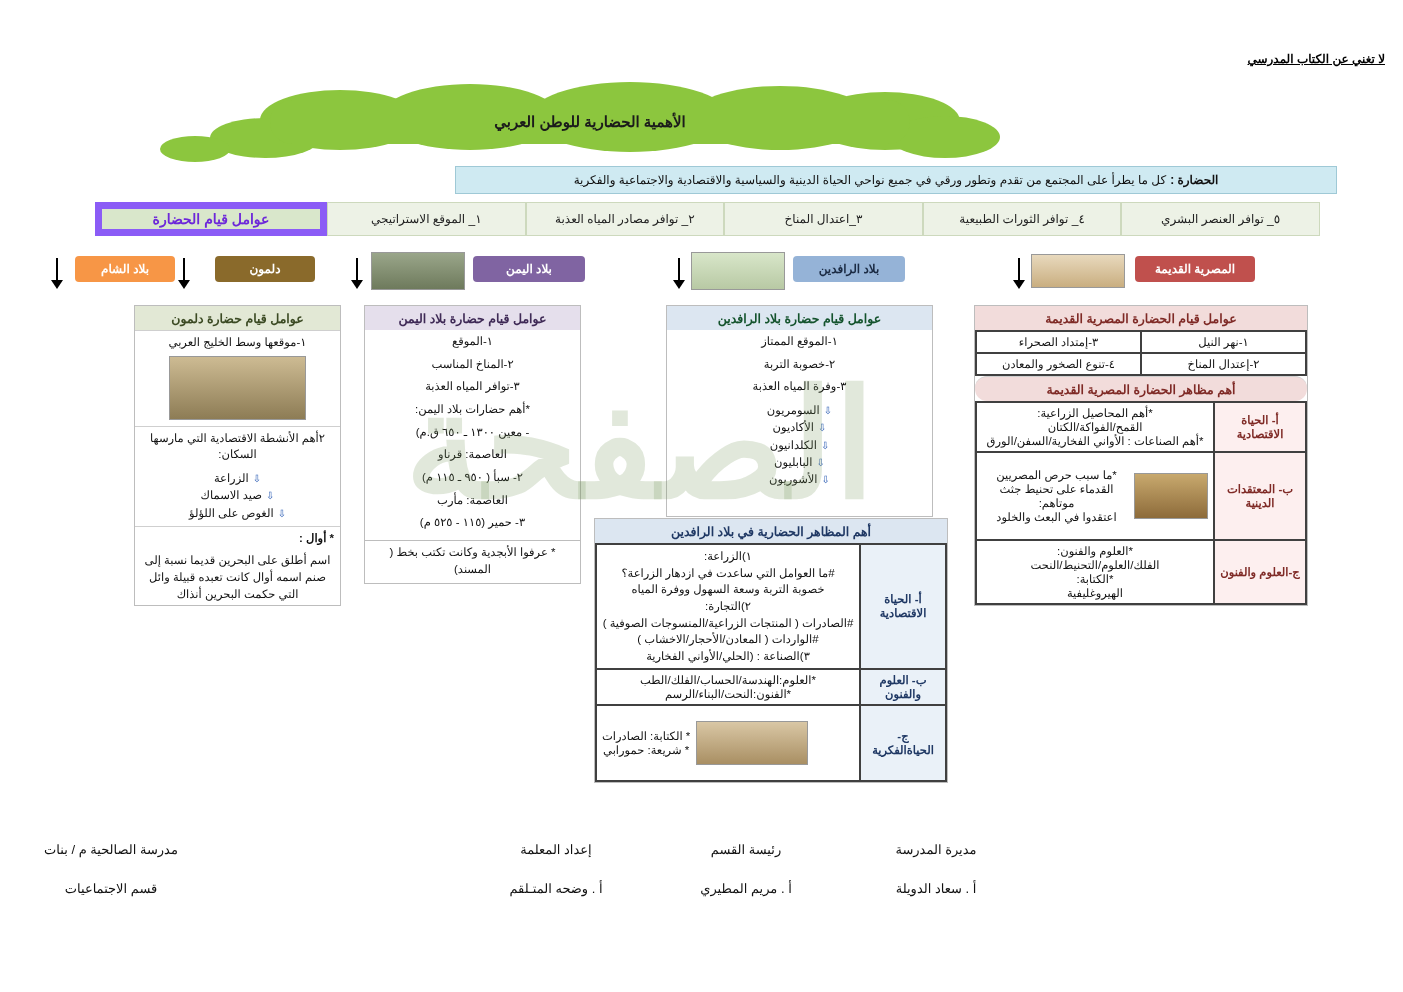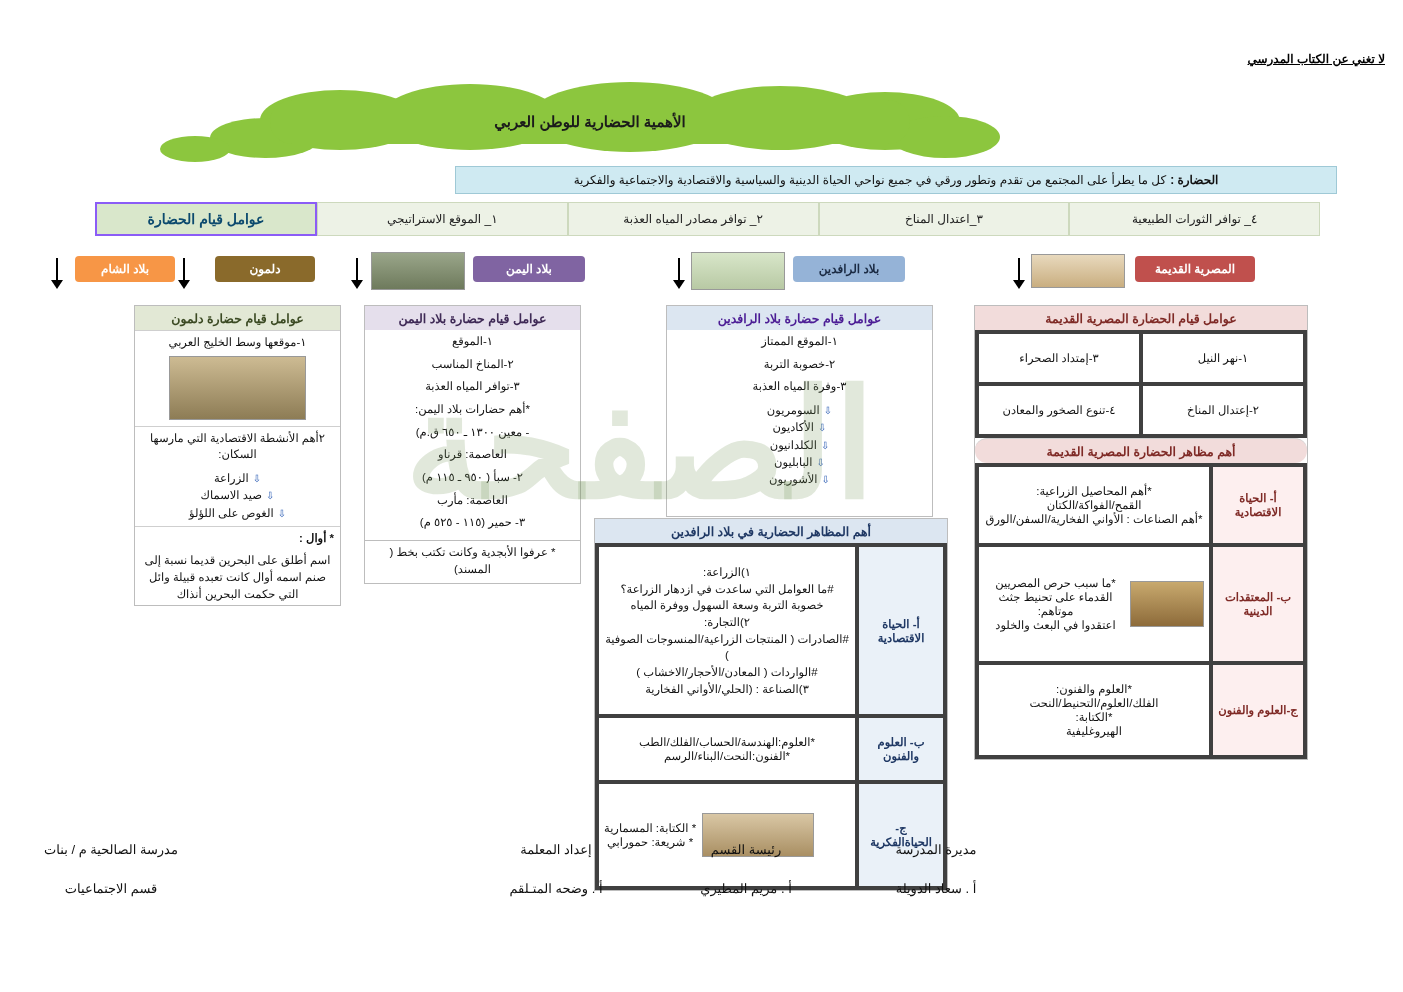--- a/index.html
+++ b/index.html
@@ -14,40 +14,40 @@
   .cloud-blob{position:absolute;background:#8CC63E;border-radius:50%;}
   .cloud-main{position:absolute;left:120px;top:4px;width:640px;height:44px;background:#8CC63E;border-radius:22px;}
   .cloud-title{position:absolute;left:120px;top:4px;width:640px;height:44px;display:flex;align-items:center;justify-content:center;font-size:15px;font-weight:bold;color:#1b1b1b;z-index:5;}
 
   
   .def-bar{position:absolute;top:166px;left:455px;width:880px;height:26px;background:#CFEAF2;border:1px solid #9fc9d6;display:flex;align-items:center;justify-content:center;font-size:12px;}
   .def-bar b{font-weight:bold;}
 
   
   .factors{position:absolute;top:202px;left:95px;width:1225px;height:34px;display:flex;flex-direction:row-reverse;}
-  .factor-head{width:218px;background:#D9E7CB;border:2px solid #8b5cf6;display:flex;align-items:center;justify-content:center;font-size:14px;font-weight:bold;color:#0c4a6e;letter-spacing:1px;}
+  .factor-head{width:218px;background:#D9E7CB;border:7px solid #8b5cf6;display:flex;align-items:center;justify-content:center;font-size:14px;font-weight:bold;color:#6d28d9;letter-spacing:1px;}
   .factor-cell{flex:1;background:#EDF2E6;border:1px solid #cdd9bd;display:flex;align-items:center;justify-content:center;font-size:12px;color:#222;}
 
   
   .civrow{position:absolute;top:256px;left:35px;width:1290px;height:38px;}
   .civ-tag{position:absolute;height:26px;border-radius:4px;display:flex;align-items:center;justify-content:center;font-size:12px;font-weight:bold;color:#fff;}
   .arrow{position:absolute;width:12px;height:34px;}
   .arrow:before{content:"";position:absolute;left:5px;top:0;width:2px;height:24px;background:#000;}
   .arrow:after{content:"";position:absolute;left:0px;top:22px;border-left:6px solid transparent;border-right:6px solid transparent;border-top:9px solid #000;}
 
   .thumb{position:absolute;border:1px solid #999;background:#cdbfa6;overflow:hidden;}
 
   
   .box{position:absolute;border:1px solid #bdbdbd;background:#fff;margin-left:6px;}
   .box-title{height:24px;display:flex;align-items:center;justify-content:center;font-size:12.5px;font-weight:bold;}
   .rowline{border-top:1px solid #cfcfcf;}
   .txt{font-size:11.5px;line-height:1.45;padding:3px 6px;text-align:center;}
 
   table.grid{border-collapse:collapse;width:100%;}
-  table.grid td{border:4px solid #404040;vertical-align:middle;font-size:11.5px;padding:17px 5px;}
+  table.grid td{border:2px solid #404040;vertical-align:middle;font-size:11.5px;padding:3px 5px;}
 
   
   .watermark{position:absolute;top:330px;left:330px;width:620px;height:230px;display:flex;align-items:center;justify-content:center;font-size:150px;font-weight:bold;color:rgba(120,150,90,.22);pointer-events:none;user-select:none;z-index:2;font-family:"Liberation Serif",serif;}
 
   
   .footer{position:absolute;top:822px;left:0;width:1403px;font-size:13px;}
   .footer .frow{display:flex;flex-direction:row-reverse;padding:4px 16px;margin-top:16px;}
   .footer .fcell{width:190px;text-align:center;}
 
   .bullet-list{font-size:11.5px;line-height:1.5;text-align:center;padding:4px 6px;}
@@ -78,20 +78,21 @@
     <b>الحضارة :</b>
     <span style="margin-right:4px;">كل ما يطرأ على المجتمع من تقدم وتطور ورقي في جميع نواحي الحياة الدينية والسياسية والاقتصادية والاجتماعية والفكرية</span>
   </div>
 
   <div class="factors">
     <div class="factor-head">عوامل قيام الحضارة</div>
     <div class="factor-cell">١_ الموقع الاستراتيجي</div>
     <div class="factor-cell">٢_ توافر مصادر المياه العذبة</div>
     <div class="factor-cell">٣_اعتدال المناخ</div>
     <div class="factor-cell">٤_ توافر الثورات الطبيعية</div>
+    <div class="factor-cell">٥_ توافر العنصر البشري</div>
   </div>
 
   <div class="civrow">
 
     <div class="civ-tag" style="right:70px;top:0;width:120px;background:#C0504D;">المصرية القديمة</div>
     <div class="thumb" style="right:200px;top:-2px;width:92px;height:32px;background:linear-gradient(180deg,#e8d9bd,#c9ae80);"></div>
     <div class="arrow" style="right:300px;top:2px;"></div>
 
     <div class="civ-tag" style="right:420px;top:0;width:112px;background:#95B3D7;color:#1b2b44;">بلاد الرافدين</div>
     <div class="thumb" style="right:540px;top:-4px;width:92px;height:36px;background:linear-gradient(180deg,#d8e6c9,#b8c9a4);"></div>
@@ -148,21 +149,21 @@
         <td style="text-align:center;white-space:pre-line;">*العلوم والفنون:
 الفلك/العلوم/التحنيط/النحت
 *الكتابة:
 الهيروغليفية</td>
       </tr>
     </tbody>
       </table>
   </div>
 
   <div class="box" style="top:305px;right:470px;width:265px;height:210px;">
-    <div class="box-title" style="background:#DCE6F1;color:#4c1d95;">عوامل قيام حضارة بلاد الرافدين</div>
+    <div class="box-title" style="background:#DCE6F1;color:#14532d;">عوامل قيام حضارة بلاد الرافدين</div>
     <div class="txt">١-الموقع الممتاز</div>
     <div class="txt">٢-خصوبة التربة</div>
     <div class="txt">٣-وفرة المياه العذبة</div>
     <div class="bullet-list">
       <span class="bi"><span class="bluearrow">⇩</span><span>السومريون</span></span>
       <span class="bi"><span class="bluearrow">⇩</span><span>الأكاديون</span></span>
       <span class="bi"><span class="bluearrow">⇩</span><span>الكلدانيون</span></span>
       <span class="bi"><span class="bluearrow">⇩</span><span>البابليون</span></span>
       <span class="bi"><span class="bluearrow">⇩</span><span>الأشوريون</span></span>
     </div>
@@ -184,21 +185,21 @@
       </tr>
       <tr>
         <td style="background:#EAF1F8;color:#1f3864;font-weight:bold;text-align:center;">ب- العلوم والفنون</td>
         <td style="text-align:center;white-space:pre-line;">*العلوم:الهندسة/الحساب/الفلك/الطب
 *الفنون:النحت/البناء/الرسم</td>
       </tr>
       <tr>
         <td style="background:#EAF1F8;color:#1f3864;font-weight:bold;text-align:center;">ج- الحياةالفكرية</td>
         <td style="text-align:center;white-space:pre-line;">
           <div style="display:flex;align-items:center;gap:6px;flex-direction:row-reverse;">
-            <span>* الكتابة: المسمارية
+            <span>* الكتابة: الصادرات
 * شريعة: حمورابي</span>
             <span class="thumb" style="position:relative;flex:0 0 110px;height:42px;background:linear-gradient(180deg,#d9c7a5,#a98f63);"></span>
           </div>
         </td>
       </tr>
     </tbody>
       </table>
   </div>
 
   <div class="box" style="top:305px;right:822px;width:215px;height:235px;">

